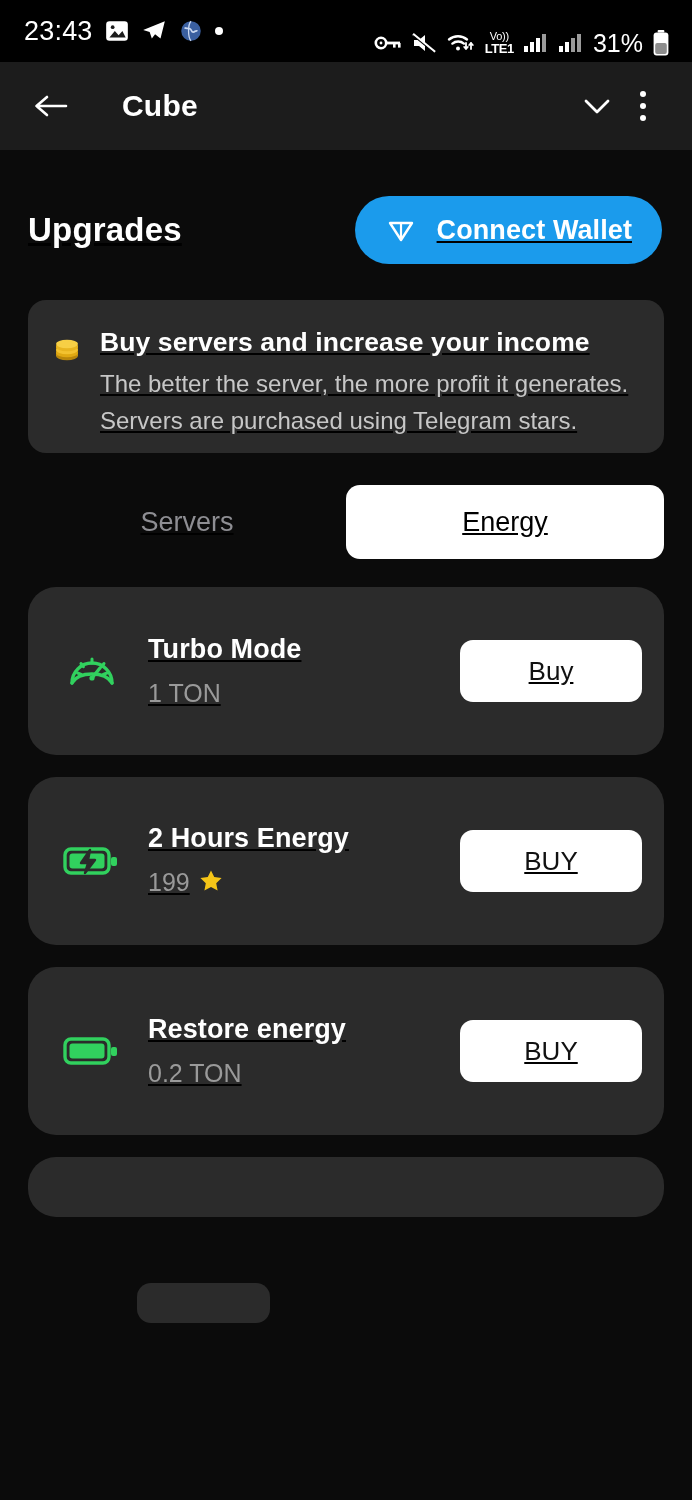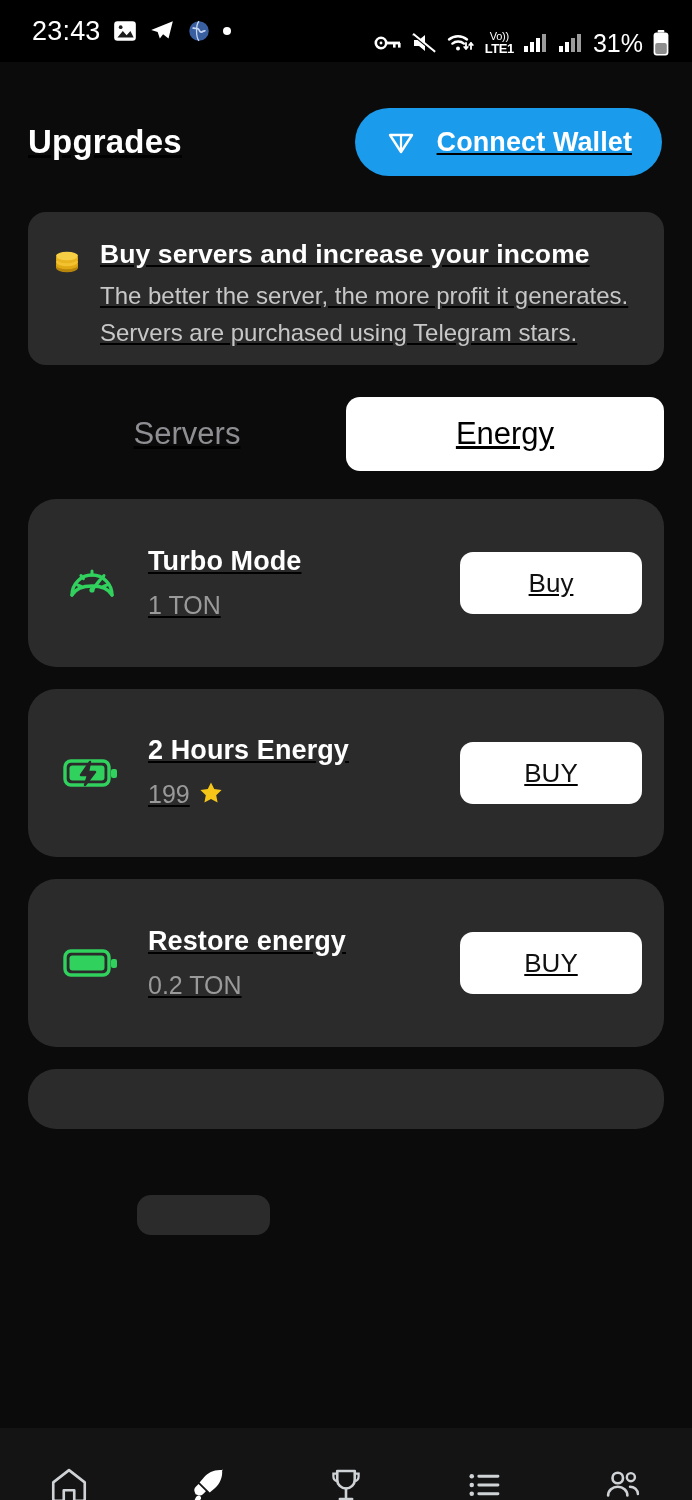--- a/index.html
+++ b/index.html
@@ -12,21 +12,21 @@
   .phone { position:relative; width:692px; height:1500px; background:#0a0a0a; }
 
   
   .statusbar {
     height:62px; background:#000;
     display:flex; align-items:center; justify-content:space-between;
     padding:0 22px 0 24px;
   }
   .sb-left { display:flex; align-items:center; gap:11px; }
   .sb-right { display:flex; align-items:center; gap:9px;margin-top:24px; }
-  .sb-time { color:#fff; font-size:27px; font-weight:400; letter-spacing:0.2px;margin-left:8px; }
+  .sb-time { color:#fff; font-size:27px; font-weight:400; letter-spacing:0.2px; }
   .sb-ico { display:flex; align-items:center; justify-content:center; }
   .dot-ico { width:8px; height:8px; border-radius:50%; background:#fff; display:inline-block; }
   .volte { display:flex; flex-direction:column; align-items:center; line-height:1; color:#fff; }
   .volte span:first-child { font-size:11px; letter-spacing:-.3px; }
   .volte span:last-child { font-size:13px; font-weight:bold; letter-spacing:-.4px; }
   .pct { color:#fff; font-size:25px; }
 
   
   .appbar {
     height:88px; background:#1c1c1c;
@@ -60,21 +60,21 @@
   }
   .coin-ico { flex:0 0 auto; margin-top:6px; }
   .info-title { color:#fff; font-size:26.5px; font-weight:bold; line-height:1.25; letter-spacing:.1px; }
   .info-body { color:#c7c7c7; font-size:24px; line-height:1.52; margin-top:7px; }
 
   
   .tabs { display:flex; margin:32px 28px 0 28px; gap:0; }
   .tab {
     flex:1; height:74px; border-radius:14px;
     display:flex; align-items:center; justify-content:center;
-    font-size:31px; cursor:pointer; background:transparent;
+    font-size:27px; cursor:pointer; background:transparent;
     color:#8e8e93; border:none; font-family:inherit;
   }
   .tab.active { background:#fff; color:#000; }
 
   
   .items { margin:28px 28px 0 28px; display:flex; flex-direction:column; gap:22px; }
   .item-card {
     background:#2b2b2b; border-radius:28px; height:168px;
     display:flex; align-items:center; padding:0 22px 0 26px;
   }
@@ -196,20 +196,41 @@
       <span class="sb-ico">
         <svg width="18" height="28" viewBox="0 0 18 28">
             <rect x="5.6" y="1" width="6.8" height="2.4" rx="1" fill="#fff"></rect>
             <rect x="1.6" y="3.4" width="14.8" height="23" rx="3" fill="#fff"></rect>
             <rect x="3.2" y="14" width="11.6" height="11" rx="2" fill="#8d8d8d"></rect>
           </svg>
       </span>
     </div>
   </div>
 
+  <div class="appbar">
+    <div class="appbar-ico">
+      <svg width="36" height="30" viewBox="0 0 36 30">
+          <path d="M14 6L3.5 15 14 24M3.5 15H33" stroke="#fff" stroke-width="2.6" fill="none" stroke-linecap="round" stroke-linejoin="round"></path>
+        </svg>
+    </div>
+    <span class="appbar-title">Cube</span>
+    <div class="appbar-spacer"></div>
+    <div class="appbar-ico">
+      <svg width="34" height="24" viewBox="0 0 34 24">
+          <path d="M6 7l11 11L28 7" stroke="#fff" stroke-width="2.8" fill="none" stroke-linecap="round" stroke-linejoin="round"></path>
+        </svg>
+    </div>
+    <div class="appbar-ico">
+      <span class="kebab">
+          <i></i>
+          <i></i>
+          <i></i>
+        </span>
+    </div>
+  </div>
 
   <div class="webapp">
 
     <div class="page-head">
       <span class="page-title">Upgrades</span>
       <button class="wallet-btn">
         <span>
           <svg width="32" height="32" viewBox="0 0 32 32">
               <path d="M5 10h22L16 27 5 10z" fill="none" stroke="#fff" stroke-width="2.4" stroke-linejoin="round"></path>
               <path d="M16 10.5V25" stroke="#fff" stroke-width="2.2"></path>

